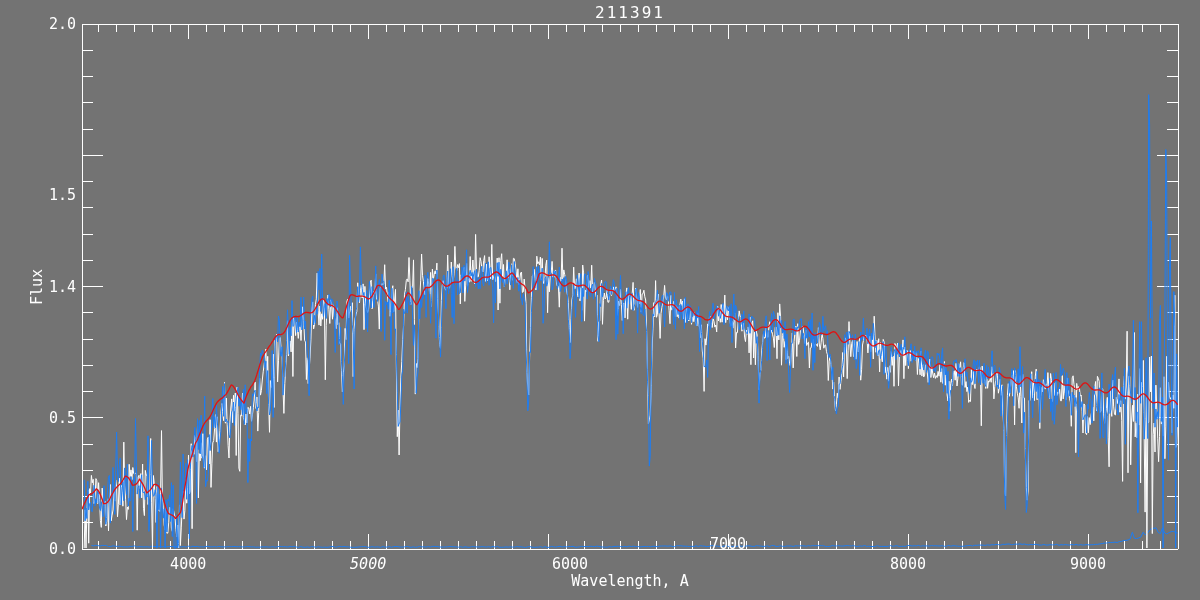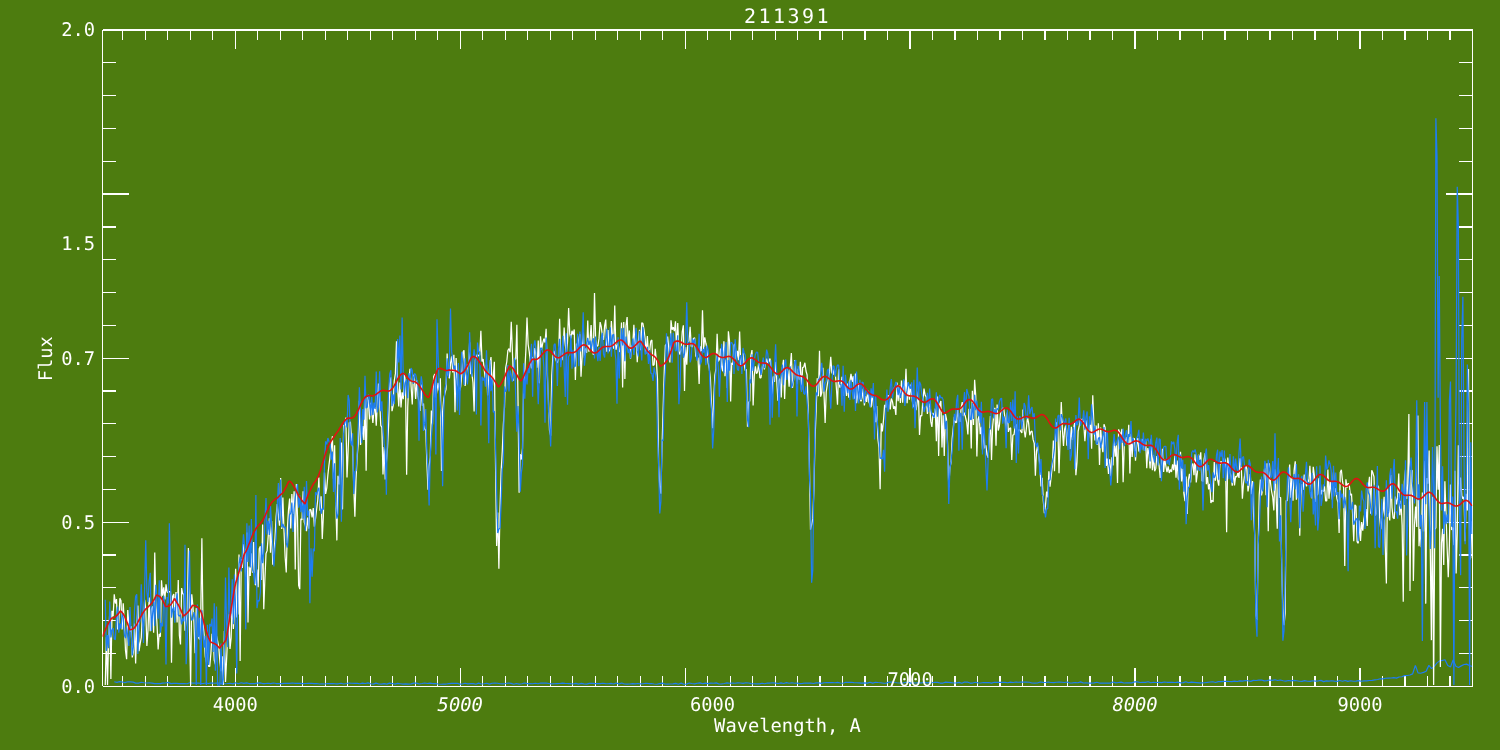--- a/index.html
+++ b/index.html
@@ -1,16 +1,16 @@
 <!DOCTYPE html>
 <html><head>
 <meta charset="utf-8">
 <style>
   html,body{margin:0;padding:0;background:#000;}
-  #stage{position:relative;width:1200px;height:600px;background:#4d7c0f;overflow:hidden;
+  #stage{position:relative;width:1200px;height:600px;background:#737373;overflow:hidden;
          font-family:"DejaVu Sans Mono","Liberation Mono",monospace;}
   #chart-svg{position:absolute;left:0;top:0;}
   .lbl{position:absolute;color:#fff;font-size:15px;white-space:nowrap;line-height:1;}
   .title{font-size:16px;letter-spacing:2px;}
   .tick-lbl{position:absolute;color:#fff;font-size:15px;line-height:1;white-space:nowrap;}
 </style>
 </head>
 <body>
 
 <div id="stage">
@@ -202,21 +202,21 @@
 
   <div class="lbl" style="transform:translate(37px,287px) translate(-50%,-50%) rotate(-90deg);">Flux</div>
 
   <div class="lbl" style="transform:translate(630px,581px) translate(-50%,-50%);">Wavelength, A</div>
 
   <div id="tick-labels">
       <div class="tick-lbl" style="left: 148.181px; top: 557px; width: 80px; text-align: center;">4000</div>
       <div class="tick-lbl" style="left: 328.148px; top: 557px; width: 80px; text-align: center; font-style: italic;">5000</div>
       <div class="tick-lbl" style="left: 508.115px; top: 557px; width: 80px; text-align: right;">6000</div>
       <div class="tick-lbl" style="left: 688.082px; top: 537px; width: 80px; text-align: center;">7000</div>
-      <div class="tick-lbl" style="left: 868.049px; top: 557px; width: 80px; text-align: center; font-style: italic;">8000</div>
+      <div class="tick-lbl" style="left: 868.049px; top: 557px; width: 80px; text-align: center;">8000</div>
       <div class="tick-lbl" style="left: 1048.02px; top: 557px; width: 80px; text-align: center;">9000</div>
       <div class="tick-lbl" style="left: 0px; width: 76px; text-align: right; top: 542px;">0.0</div>
       <div class="tick-lbl" style="left: 0px; width: 76px; text-align: right; top: 410.75px;">0.5</div>
-      <div class="tick-lbl" style="left: 0px; width: 76px; text-align: right; top: 279.5px;">0.7</div>
+      <div class="tick-lbl" style="left: 0px; width: 76px; text-align: right; top: 279.5px;">1.4</div>
       <div class="tick-lbl" style="left: 0px; width: 76px; text-align: right; top: 148.25px; margin-top: 40px;">1.5</div>
       <div class="tick-lbl" style="left: 0px; width: 76px; text-align: right; top: 17px;">2.0</div>
     </div>
 </div>
 
 </body></html>

